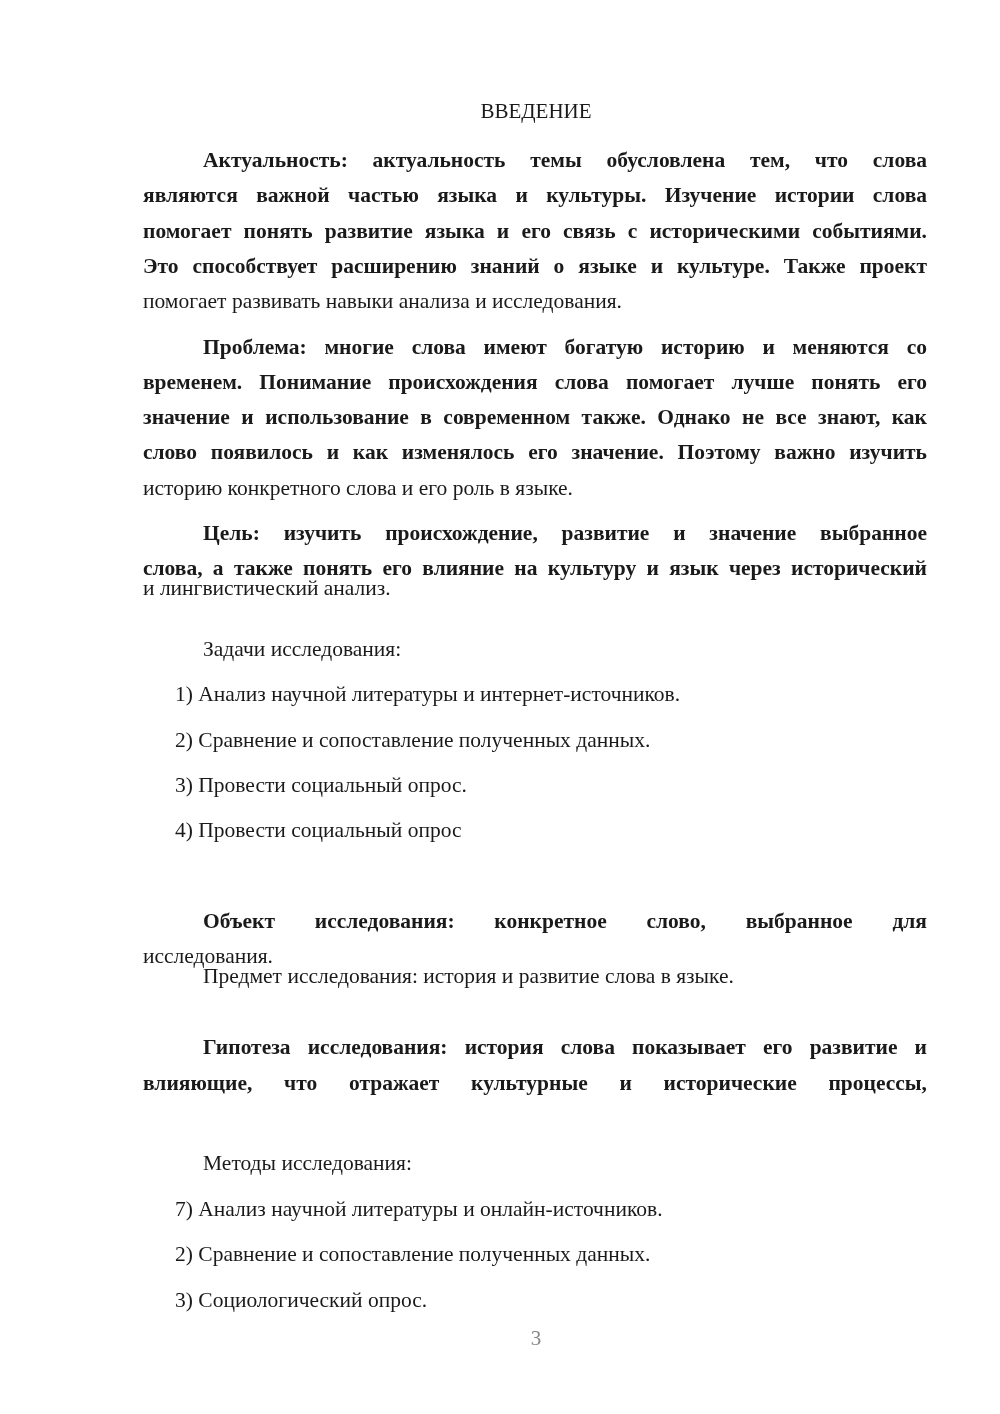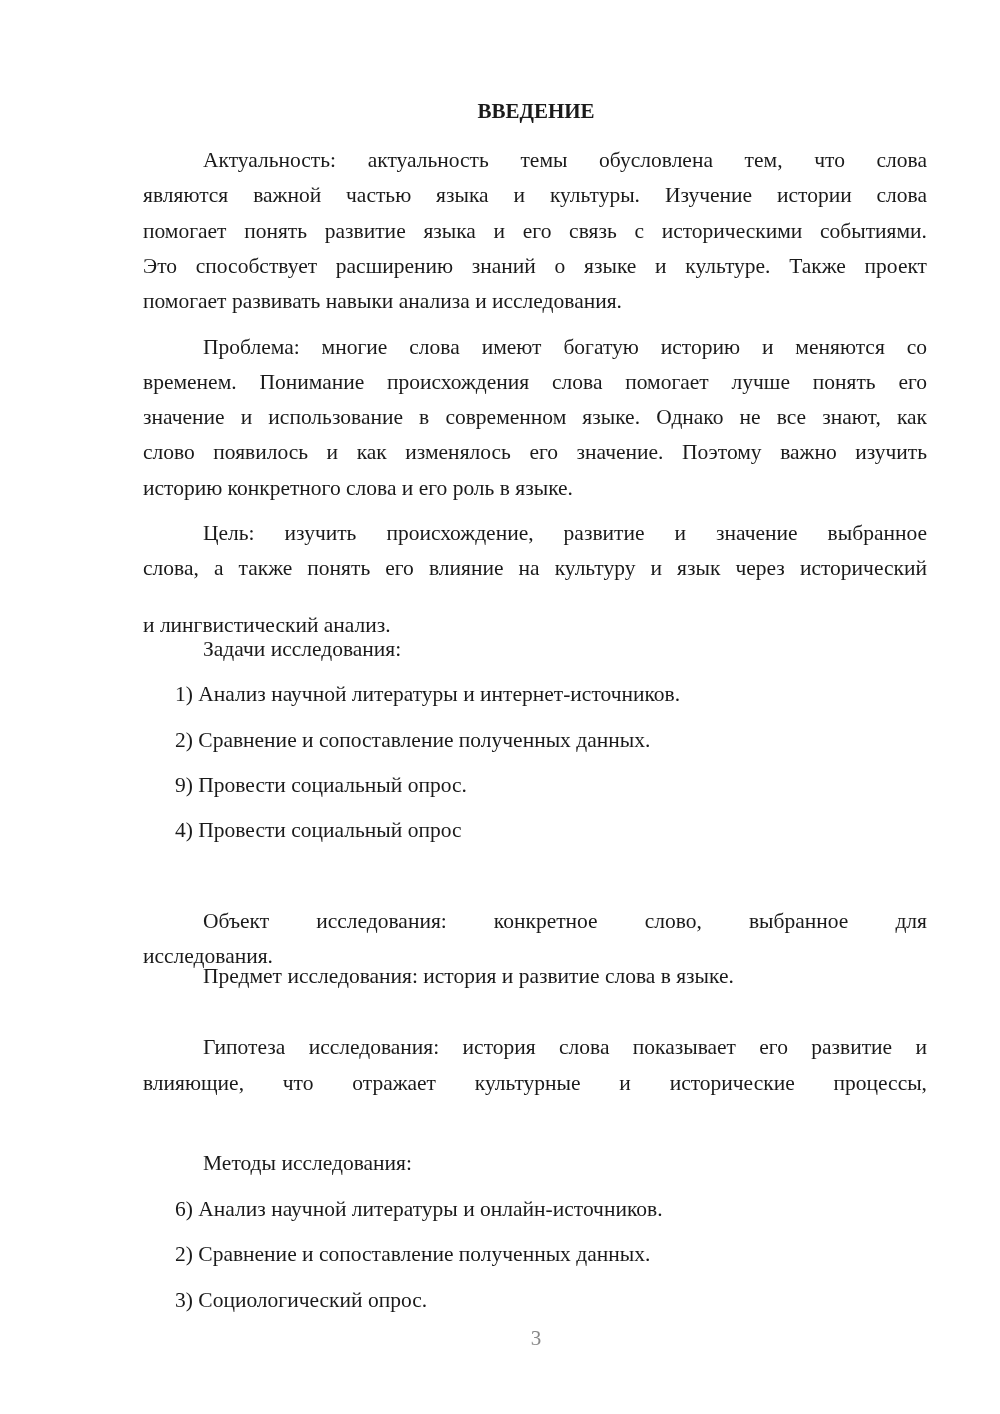--- a/index.html
+++ b/index.html
@@ -1,63 +1,63 @@
 <!DOCTYPE html>
 <html><head>
   <meta charset="utf-8">
   <style>
     html, body { margin: 0; padding: 0; background: #ffffff; }
     body { width: 1000px; height: 1414px; position: relative; overflow: hidden;
            font-family: "Liberation Serif", serif; color: #1a1a1a; }
     .page { position: absolute; left: 0; top: 0; width: 1000px; height: 1414px; }
     .title { position: absolute; left: 0; width: 1000px; top: 96px; text-align: center;
-             font-weight: bold; font-size: 21px; line-height: 30px; padding-left: 72px; box-sizing: border-box; }
+             font-weight: normal; font-size: 21px; line-height: 30px; padding-left: 72px; box-sizing: border-box; }
     .line { position: absolute; left: 143px; width: 784px; font-size: 21.5px; line-height: 30px;
             white-space: nowrap; }
-    .line.justify { text-align: justify; text-align-last: justify; white-space: normal; height: 30px; overflow: hidden; }
+    .line.justify { text-align: justify; text-align-last: justify; white-space: normal; height: 30px; overflow: hidden; font-weight: bold; }
     .line.indent { left: 203px; width: 724px; }
     .line.item { left: 175px; width: 752px; }
     .pagenum { position: absolute; left: 0; width: 1000px; text-align: center; top: 1305px;
                font-size: 21px; line-height: 30px; color: #888888; padding-left: 72px; box-sizing: border-box; }
   </style>
 </head>
 <body>
 
 <div class="page">
   <div class="title">ВВЕДЕНИЕ</div>
 
   <div class="line indent justify" style="top:145px">Актуальность: актуальность темы обусловлена тем, что слова</div>
   <div class="line justify" style="top:180px">являются важной частью языка и культуры. Изучение истории слова</div>
   <div class="line justify" style="top:216px">помогает понять развитие языка и его связь с историческими событиями.</div>
   <div class="line justify" style="top:251px">Это способствует расширению знаний о языке и культуре. Также проект</div>
   <div class="line" style="top:286px">помогает развивать навыки анализа и исследования.</div>
 
   <div class="line indent justify" style="top:332px">Проблема: многие слова имеют богатую историю и меняются со</div>
   <div class="line justify" style="top:367px">временем. Понимание происхождения слова помогает лучше понять его</div>
-  <div class="line justify" style="top:402px">значение и использование в современном языке. Однако не все знают, как</div>
+  <div class="line justify" style="top:402px">значение и использование в современном также. Однако не все знают, как</div>
   <div class="line justify" style="top:437px">слово появилось и как изменялось его значение. Поэтому важно изучить</div>
   <div class="line" style="top:473px">историю конкретного слова и его роль в языке.</div>
 
   <div class="line indent justify" style="top:518px">Цель: изучить происхождение, развитие и значение выбранное</div>
   <div class="line justify" style="top:553px">слова, а также понять его влияние на культуру и язык через исторический</div>
-  <div class="line" style="top:610px">и лингвистический анализ.</div>
+  <div class="line" style="top:573px">и лингвистический анализ.</div>
 
   <div class="line indent" style="top:634px">Задачи исследования:</div>
   <div class="line item" style="top:679px">1) Анализ научной литературы и интернет-источников.</div>
   <div class="line item" style="top:725px">2) Сравнение и сопоставление полученных данных.</div>
-  <div class="line item" style="top:770px">9) Провести социальный опрос.</div>
+  <div class="line item" style="top:770px">3) Провести социальный опрос.</div>
   <div class="line item" style="top:815px">4) Провести социальный опрос</div>
 
   <div class="line" style="top:941px">исследования.</div>
   <div class="line indent justify" style="top:906px">Объект исследования: конкретное слово, выбранное для</div>
 
   <div class="line indent" style="top:961px">Предмет исследования: история и развитие слова в языке.</div>
 
   <div class="line indent justify" style="top:1032px">Гипотеза исследования: история слова показывает его развитие и</div>
   <div class="line justify" style="top:1068px">влияющие, что отражает культурные и исторические процессы,</div>
 
   <div class="line indent" style="top:1148px">Методы исследования:</div>
-  <div class="line item" style="top:1194px">6) Анализ научной литературы и онлайн-источников.</div>
+  <div class="line item" style="top:1194px">7) Анализ научной литературы и онлайн-источников.</div>
   <div class="line item" style="top:1239px">2) Сравнение и сопоставление полученных данных.</div>
   <div class="line item" style="top:1285px">3) Социологический опрос.</div>
 
   <div class="pagenum" style="top:1323px">3</div>
 </div>
 
 </body></html>

